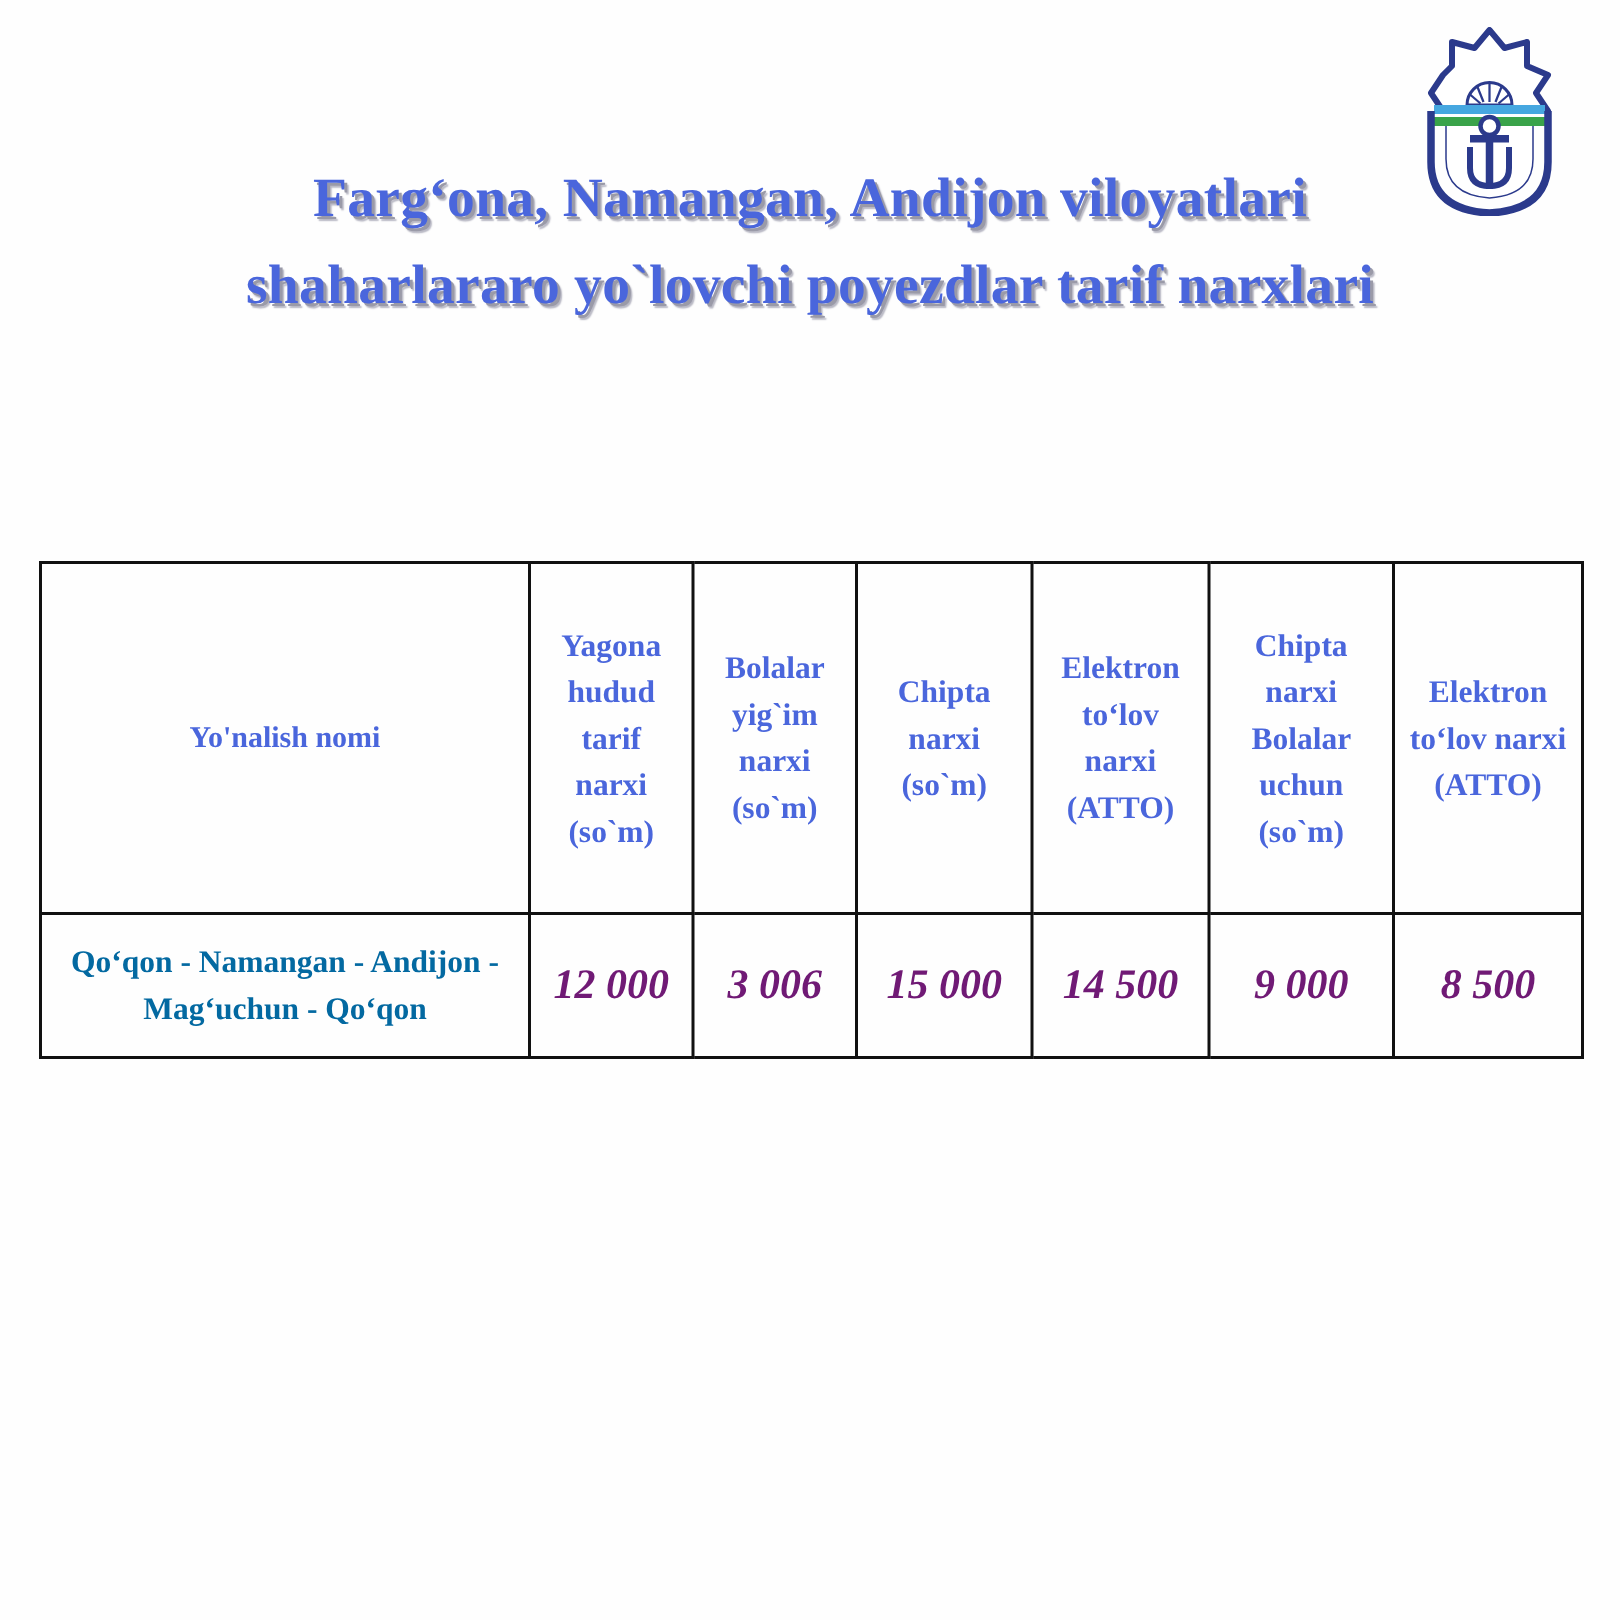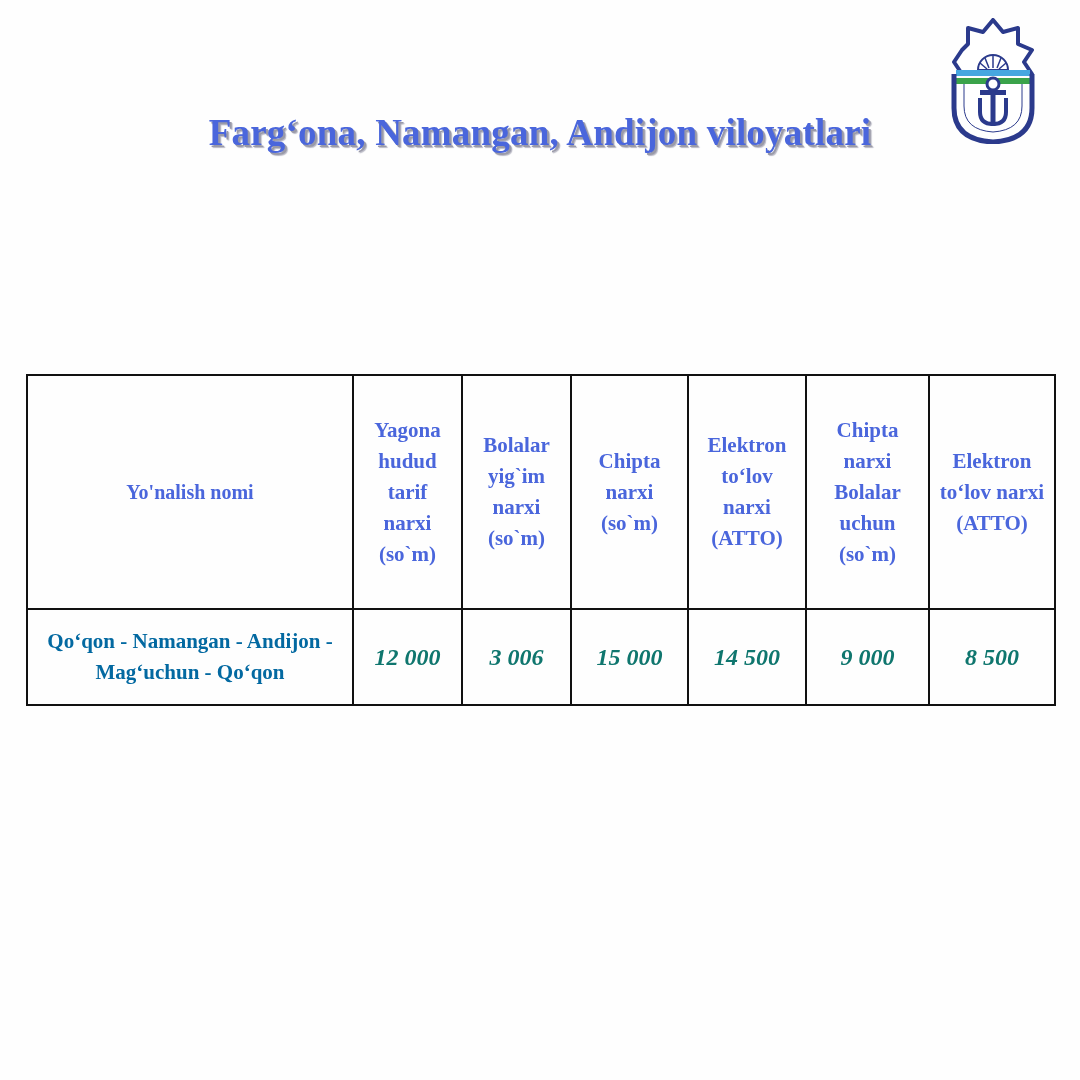--- a/index.html
+++ b/index.html
@@ -47,24 +47,24 @@
     table.tariff td {
       height: 94px;
     }
     td.route {
       color: #0369a1;
       font-weight: bold;
       font-size: 21px;
       line-height: 31px;
     }
     td.val {
-      color: #0f766e;
+      color: #701a75;
       font-weight: bold;
       font-style: italic;
-      font-size: 24px;
+      font-size: 28px;
     }
     .hline { display: block; }
   </style>
 </head>
 <body>
 
 <div class="logo">
   <svg viewBox="0 0 90 126" width="90" height="126">
 
     <polygon points="45,2 55,14 70,10 70,26 84,32 76,44 84,56 14,56 6,44 14,32 20,26 20,10 35,14" fill="#fff" stroke="#2b3a8c" stroke-width="4" stroke-linejoin="round"></polygon>
@@ -86,20 +86,21 @@
 
     <rect x="32" y="72" width="26" height="5" fill="#2b3a8c"></rect>
     <rect x="42.5" y="72" width="5" height="36" fill="#2b3a8c"></rect>
     <path d="M32,80 L32,94 Q32,106 45,106 Q58,106 58,94 L58,80" fill="none" stroke="#2b3a8c" stroke-width="4"></path>
     <circle cx="45" cy="66" r="6" fill="#fff" stroke="#2b3a8c" stroke-width="3"></circle>
   </svg>
 </div>
 
 <div class="title">
   <div>Farg‘ona, Namangan, Andijon viloyatlari</div>
+  <div>shaharlararo yo`lovchi poyezdlar tarif narxlari</div>
 </div>
 
 <table class="tariff">
   <colgroup>
     <col style="width:326px">
     <col style="width:109px">
     <col style="width:109px">
     <col style="width:117px">
     <col style="width:118px">
     <col style="width:123px">

